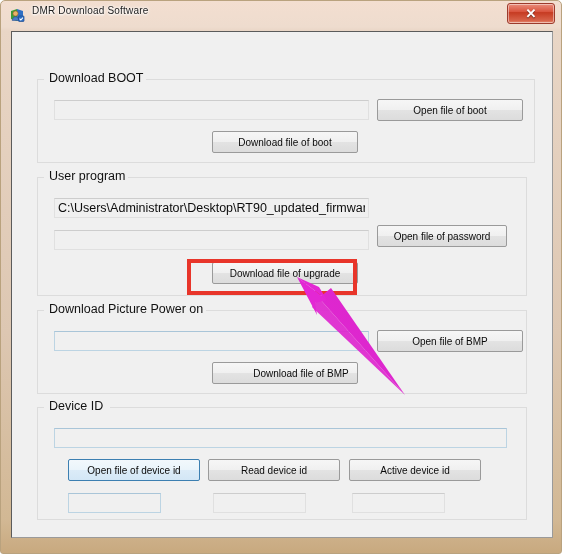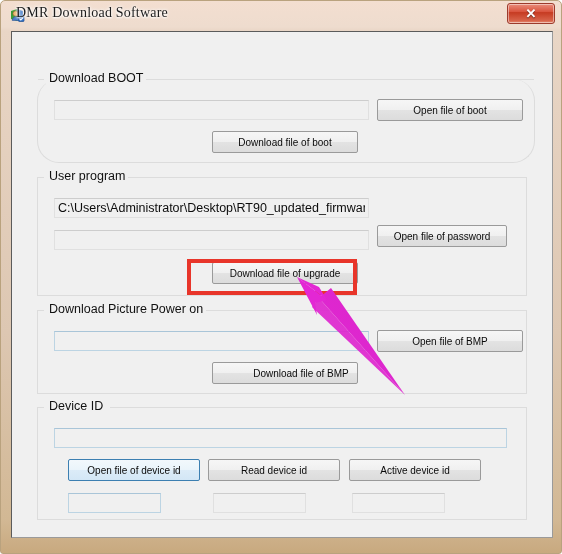--- a/index.html
+++ b/index.html
@@ -39,28 +39,27 @@
   }
   #title-icon {
     position: absolute;
     left: 8px;
     top: 6px;
     width: 17px;
     height: 17px;
   }
   #title-text {
     position: absolute;
-    left: 15px;
+    left: 31px;
     top: 4px;
-    font-size: 14px;
+    font-size: 10px;
     color: #1c1c1c;
     letter-spacing: .2px;
     white-space: nowrap;
     text-shadow: 0 0 3px #fff, 0 0 4px #fff, 0 1px 2px #fff;
-    font-family: Liberation Serif, serif;
   }
   #close-button {
     position: absolute;
     left: 506px;
     top: 2px;
     width: 48px;
     height: 21px;
     box-sizing: border-box;
     border: 1px solid #9c3a2c;
     border-radius: 3px;
@@ -195,21 +194,21 @@
       <path d="M10.6 11.7 l1.2 1.3 l2.1 -2.4" fill="none" stroke="#ffffff" stroke-width="1.1"></path>
     </svg>
     <div id="title-text">DMR Download Software</div>
     <div id="close-button">
       <div class="glyph">✕</div>
     </div>
   </div>
 
   <div id="client">
 
-    <div class="groupbox" style="left:25px; top:47px; width:498px; height:84px;border-radius:22px;">
+    <div class="groupbox" style="left:25px; top:47px; width:498px; height:84px;">
       <div class="gb-topline-left"></div>
       <div class="gb-topline-right" style="left:104px; right:0;"></div>
       <div class="gb-label">Download BOOT</div>
 
       <input class="textbox" type="text" readonly="" style="left: 16px; top: 21px; width: 315px; height: 20px;" value="">
 
       <button class="btn" style="left:339px; top:20px; width:146px; height:22px;">Open file of boot</button>
 
       <button class="btn" style="left:174px; top:52px; width:146px; height:22px;">Download file of boot</button>
     </div>

